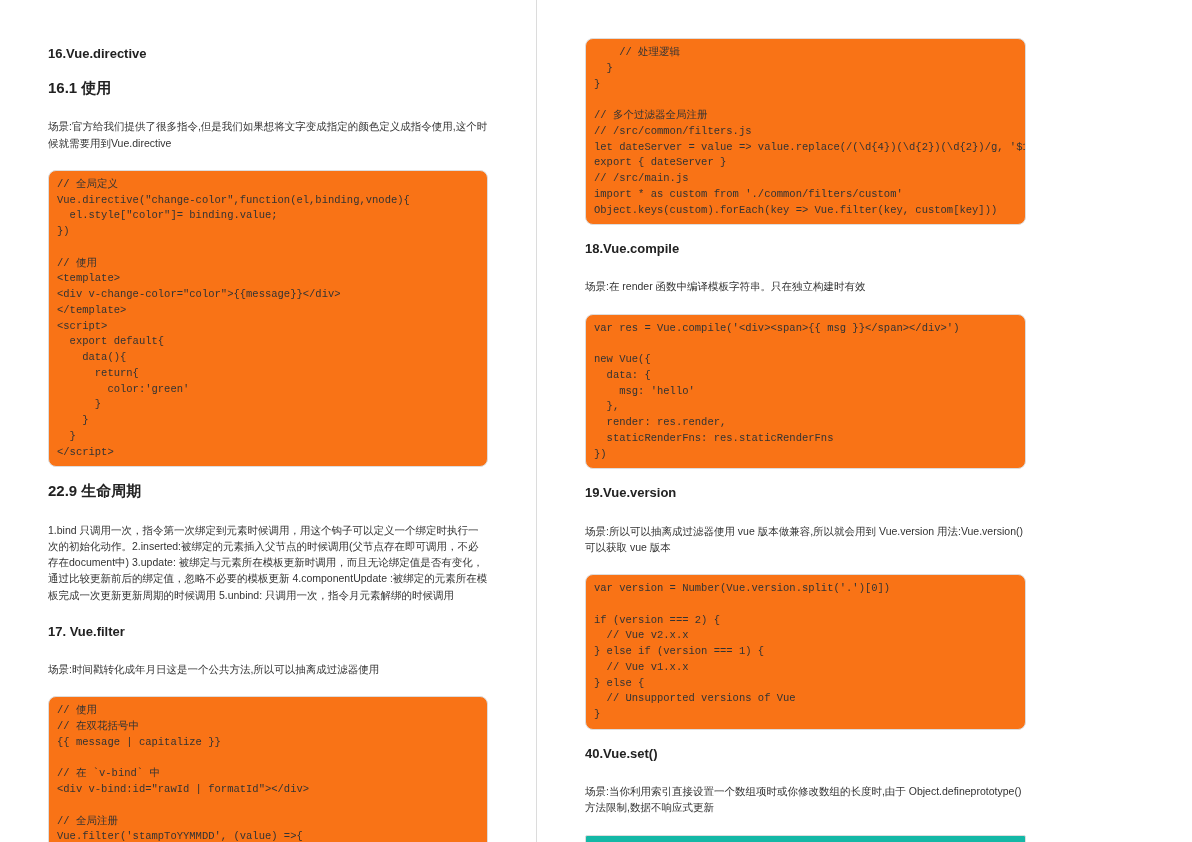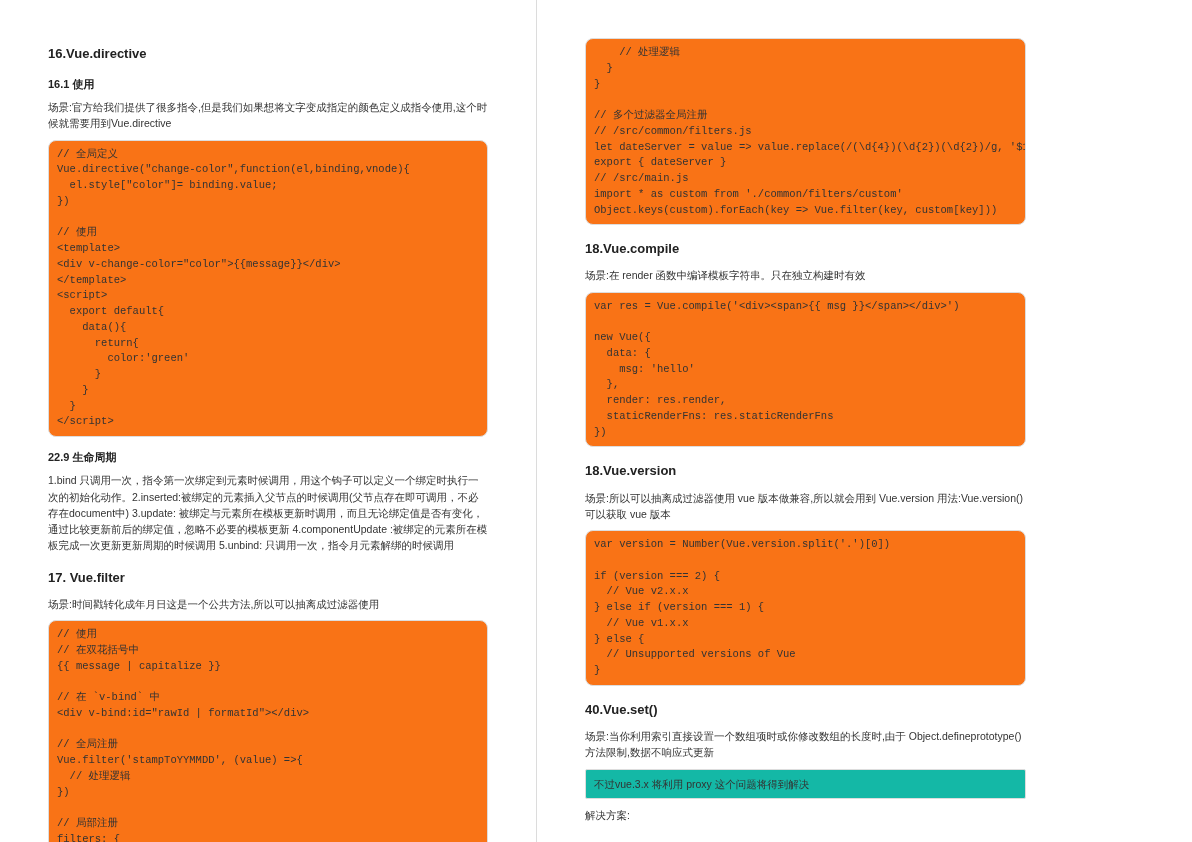--- a/index.html
+++ b/index.html
@@ -26,27 +26,27 @@
   .page.left {
     border-right: 1px solid #dcdcdc;
   }
   h3 {
     font-size: 13px;
     font-weight: 700;
     margin: 14px 0 8px 0;
     color: #222;
   }
   h4 {
-    font-size: 11px;
+    font-size: 15px;
     font-weight: 700;
     margin: 12px 0 6px 0;
     color: #222;
   }
   p {
-    margin: 6px 0;
+    margin: 19px 0;
     color: #333;
   }
   pre.code {
     background: #f97316;
     border: 1px solid #ddd;
     border-radius: 8px;
     padding: 6px 8px;
     font-family: Consolas, Monaco, "Courier New", monospace;
     font-size: 10.5px;
     line-height: 1.5;
@@ -138,21 +138,21 @@
     <pre class="code">var res = Vue.compile('&lt;div&gt;&lt;span&gt;{{ msg }}&lt;/span&gt;&lt;/div&gt;')
 
 new Vue({
   data: {
     msg: 'hello'
   },
   render: res.render,
   staticRenderFns: res.staticRenderFns
 })</pre>
 
-    <h3>18.Vue.version</h3>
+    <h3>19.Vue.version</h3>
     <p>场景:所以可以抽离成过滤器使用 vue 版本做兼容,所以就会用到 Vue.version 用法:Vue.version()可以获取 vue 版本</p>
     <pre class="code">var version = Number(Vue.version.split('.')[0])
 
 if (version === 2) {
   // Vue v2.x.x
 } else if (version === 1) {
   // Vue v1.x.x
 } else {
   // Unsupported versions of Vue
 }</pre>

